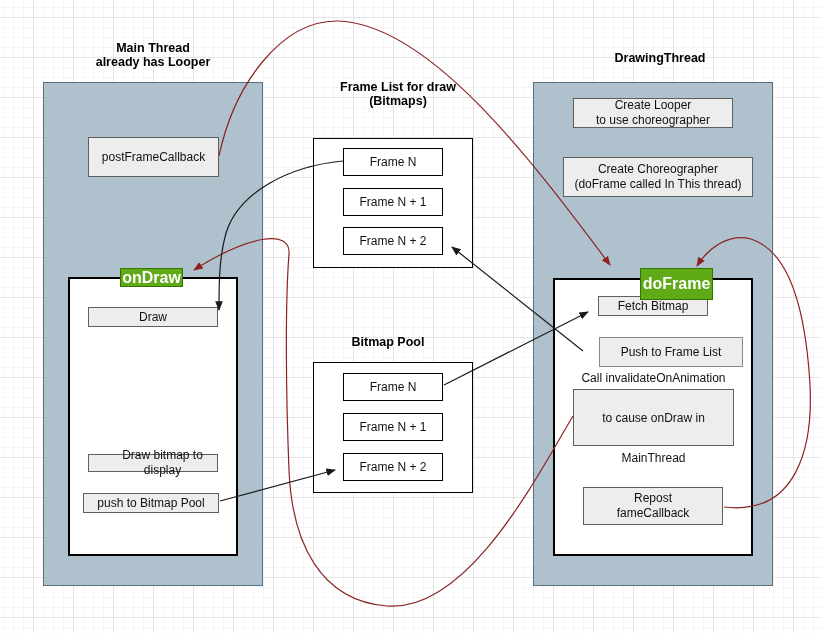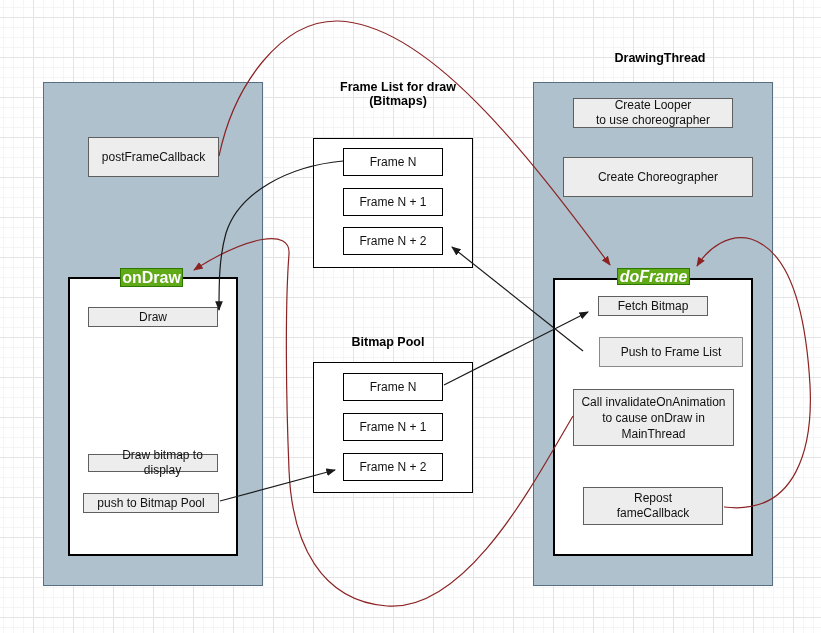--- a/index.html
+++ b/index.html
@@ -75,20 +75,24 @@
     position:absolute;left:0;top:0;width:821px;height:633px;
     z-index:5;
     pointer-events:none;
   }
 </style>
 </head>
 <body>
 
 <div id="canvas">
 
+  <div class="abs title" style="left:83px;top:41px;width:140px;">
+    <div>Main Thread</div>
+    <div>already has Looper</div>
+  </div>
 
   <div class="abs column" style="left:43px;top:82px;width:220px;height:504px;"></div>
 
   <div class="abs gray-box" style="left:88px;top:137px;width:131px;height:40px;">
     <div>postFrameCallback</div>
   </div>
 
   <div class="abs inner-box" style="left:68px;top:277px;width:170px;height:279px;"></div>
 
   <div class="abs green-tag" style="left:120px;top:268px;width:63px;height:19px;">
@@ -144,37 +148,38 @@
 
   <div class="abs column" style="left:533px;top:82px;width:240px;height:504px;"></div>
 
   <div class="abs gray-box" style="left:573px;top:98px;width:160px;height:30px;">
     <div>Create Looper</div>
     <div>to use choreographer</div>
   </div>
 
   <div class="abs gray-box" style="left:563px;top:157px;width:190px;height:40px;">
     <div>Create Choreographer</div>
+    <div>(doFrame called In This thread)</div>
   </div>
 
   <div class="abs inner-box" style="left:553px;top:278px;width:200px;height:278px;"></div>
 
-  <div class="abs green-tag" style="left:617px;top:268px;width:73px;height:17px;font-style:italic;">
+  <div class="abs green-tag" style="left:640px;top:268px;width:73px;height:32px;">
     <div>doFrame</div>
   </div>
 
   <div class="abs gray-box" style="left:598px;top:296px;width:110px;height:20px;">
     <div>Fetch Bitmap</div>
   </div>
 
   <div class="abs gray-box" style="left:583px;top:337px;width:144px;height:30px;border-color:#8a8a8a;margin-left:16px;">
     <div>Push to Frame List</div>
   </div>
 
-  <div class="abs gray-box" style="left:573px;top:389px;width:161px;height:57px;line-height:16px;">
+  <div class="abs gray-box" style="left:573px;top:389px;width:161px;height:57px;line-height:16px;gap:24px;">
     <div>Call invalidateOnAnimation</div>
     <div>to cause onDraw in</div>
     <div>MainThread</div>
   </div>
 
   <div class="abs gray-box" style="left:583px;top:487px;width:140px;height:38px;">
     <div>Repost</div>
     <div>fameCallback</div>
   </div>
 

